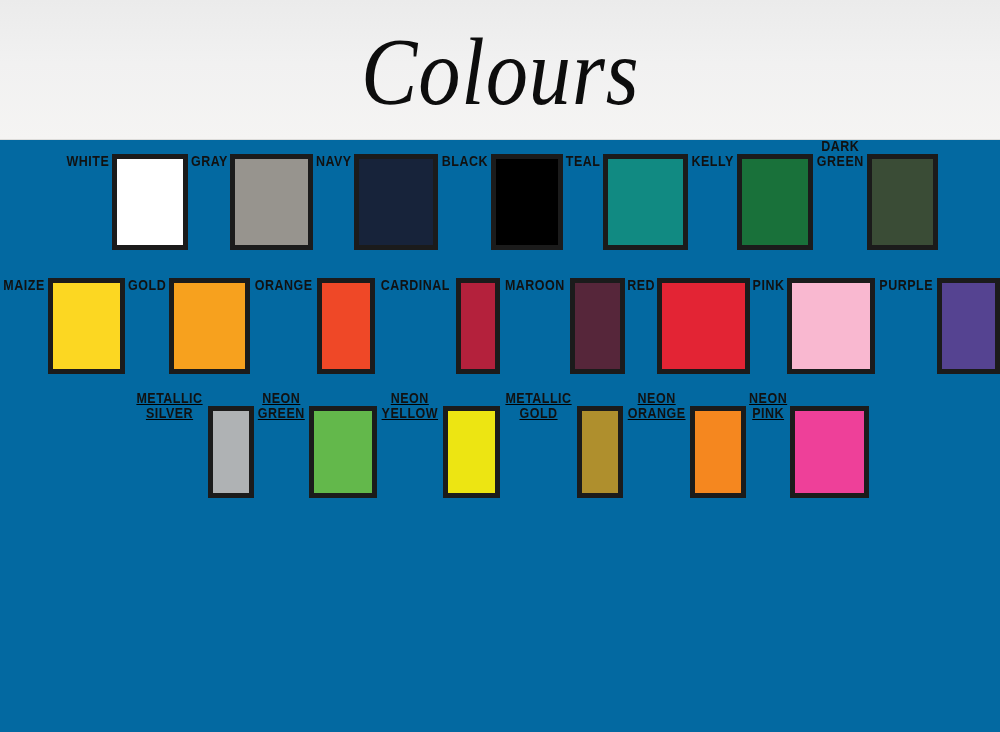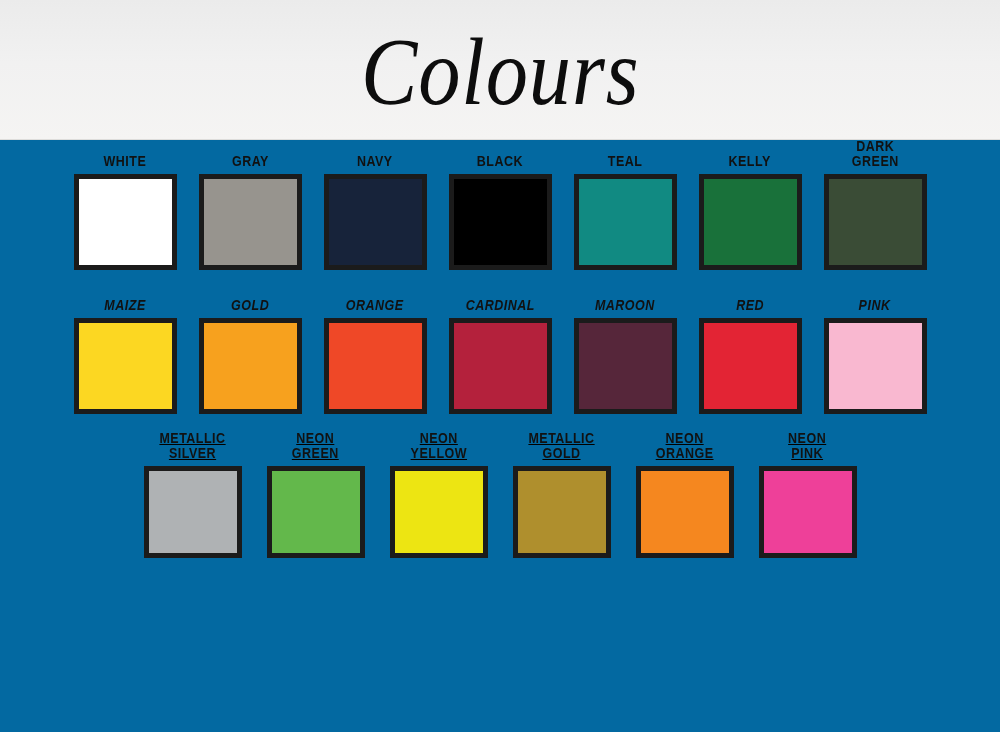--- a/index.html
+++ b/index.html
@@ -62,27 +62,25 @@
   }
 
   .row {
     display: flex;
     justify-content: center;
     align-items: flex-start;
     width: 100%;
     box-sizing: border-box;
   }
   .row-1 { margin-top: 14px; }
-  .row-2 { margin-top: 28px; font-style: italic; }
+  .row-2 { margin-top: 28px; }
   .row-3 { margin-top: 32px; }
 
   .cell {
     display: flex;
-    flex-direction: column;
-    align-items: center;
   }
 
   .row-1 .cell, .row-2 .cell { width: 125px; }
   .row-3 .cell { width: 123px; text-decoration: underline; }
 
   .label {
     font-family: "Liberation Sans Narrow", "Liberation Sans", sans-serif;
     font-weight: 700;
     font-size: 14.5px;
     line-height: 15px;
@@ -174,20 +172,24 @@
           <div class="swatch" style="background-color: rgb(86, 38, 58);"></div>
         </div>
         <div class="cell">
           <div class="label">RED</div>
           <div class="swatch" style="background-color: rgb(227, 36, 52);"></div>
         </div>
         <div class="cell">
           <div class="label">PINK</div>
           <div class="swatch" style="background-color: rgb(249, 184, 208);"></div>
         </div>
+        <div class="cell">
+          <div class="label">PURPLE</div>
+          <div class="swatch" style="background-color: rgb(85, 67, 145);"></div>
+        </div>
       </div>
     <div class="row row-3">
         <div class="cell">
           <div class="label two-line">METALLIC
 SILVER</div>
           <div class="swatch" style="background-color: rgb(175, 178, 180);"></div>
         </div>
         <div class="cell">
           <div class="label two-line">NEON
 GREEN</div>

